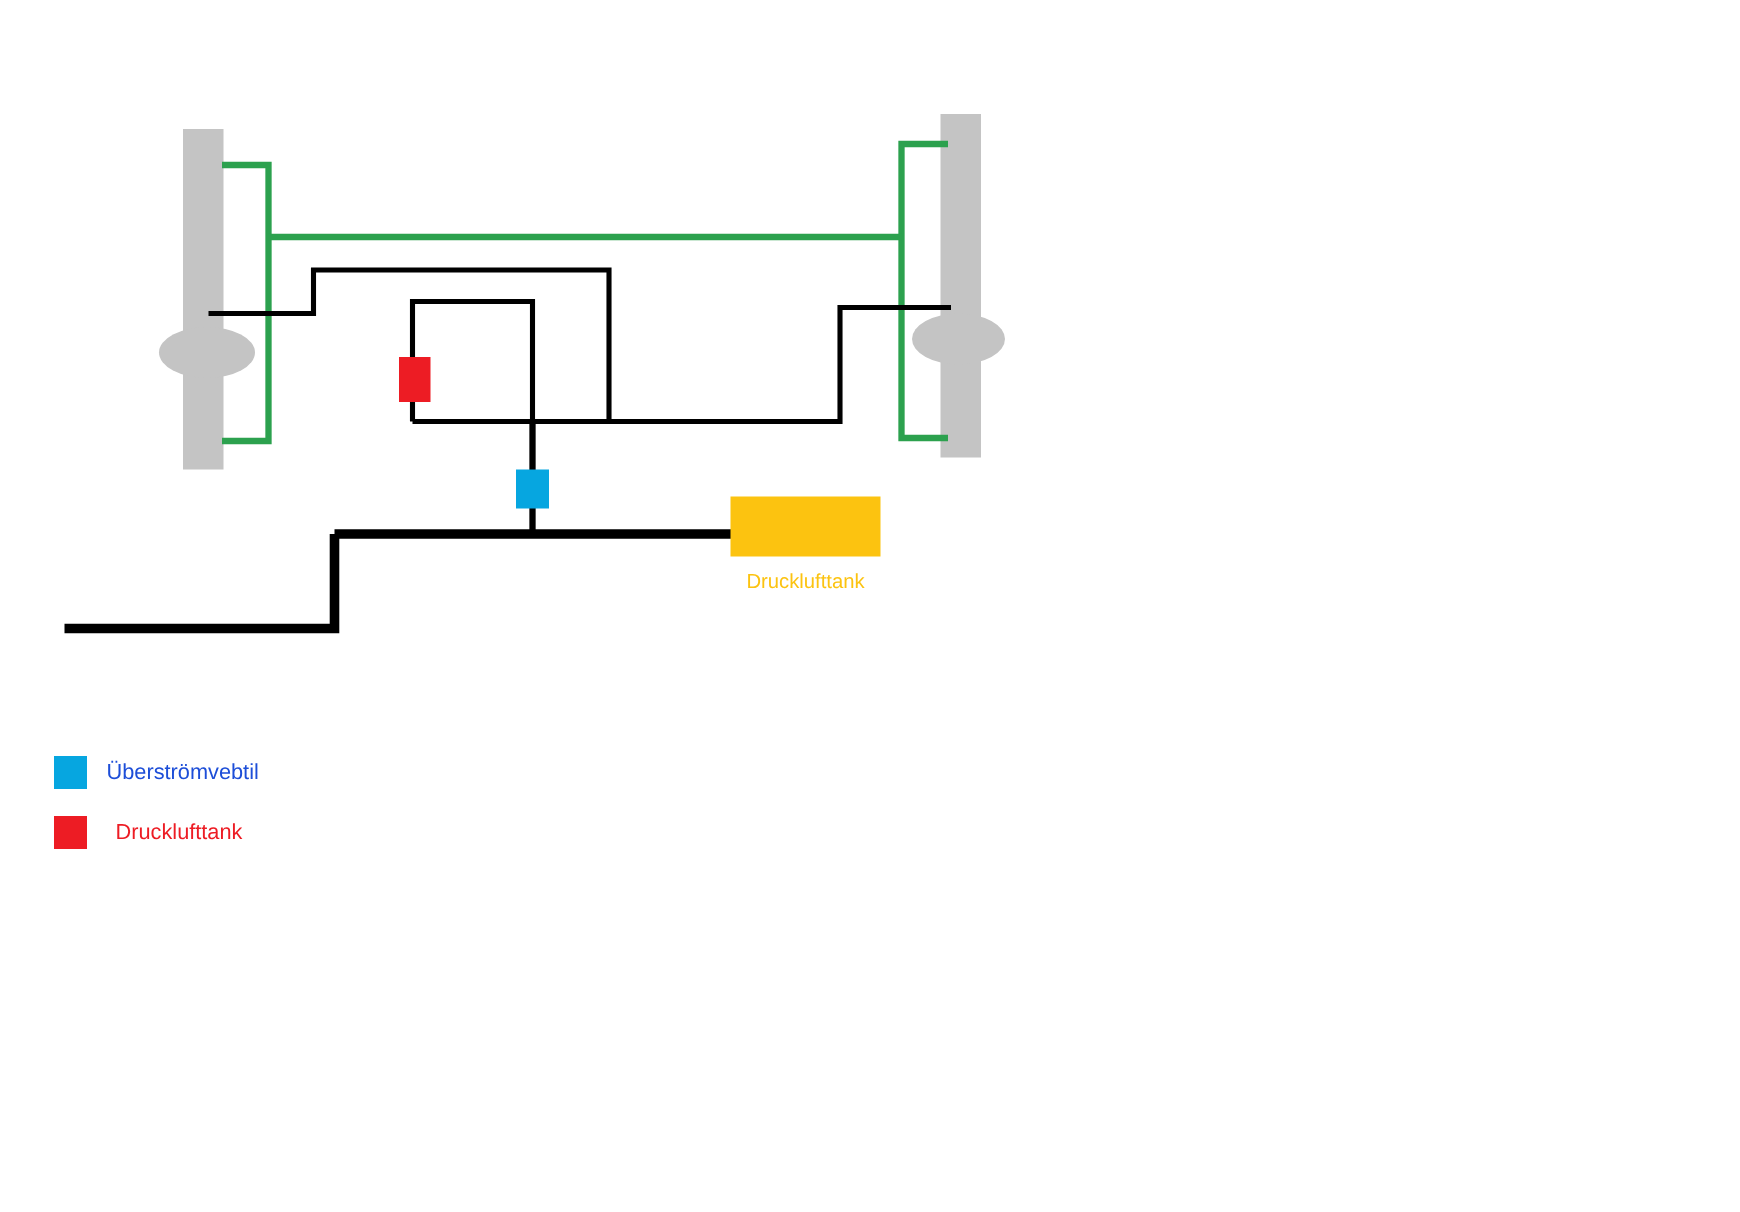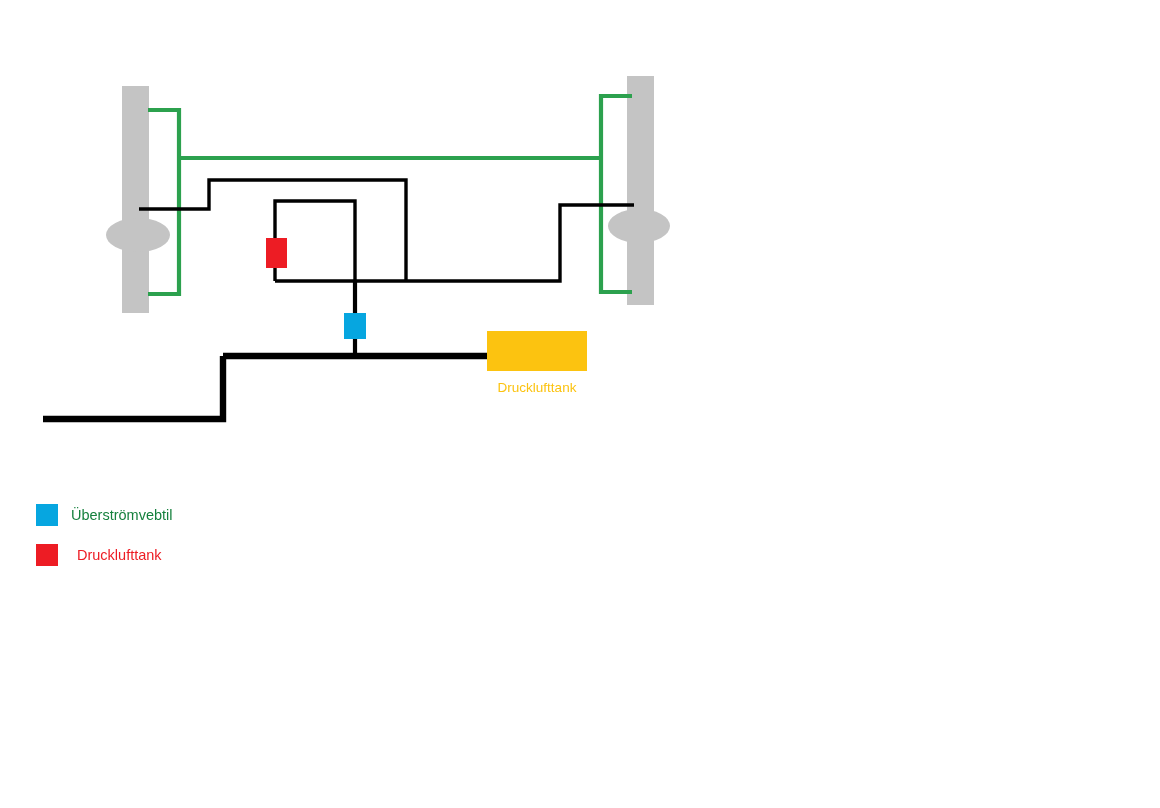--- a/index.html
+++ b/index.html
@@ -108,21 +108,21 @@
     <rect x="328" y="313" width="22" height="26" fill="#06a6e0"></rect>
 
   </svg>
 
   <div class="tank-caption" style="color:#fcc310">Drucklufttank</div>
 
   <div class="legend">
 
     <div class="legend-row legend-row-overflow">
       <span class="legend-swatch" style="background:#06a6e0"></span>
-      <span class="legend-label" style="color:#15803d">Überströmvebtil</span>
+      <span class="legend-label" style="color:#1d4ed8">Überströmvebtil</span>
     </div>
 
     <div class="legend-row legend-row-shutoff">
       <span class="legend-swatch" style="background:#ed1c24"></span>
       <span class="legend-label" style="color:#ed1c24">Drucklufttank</span>
     </div>
 
   </div>
 
 </div>

